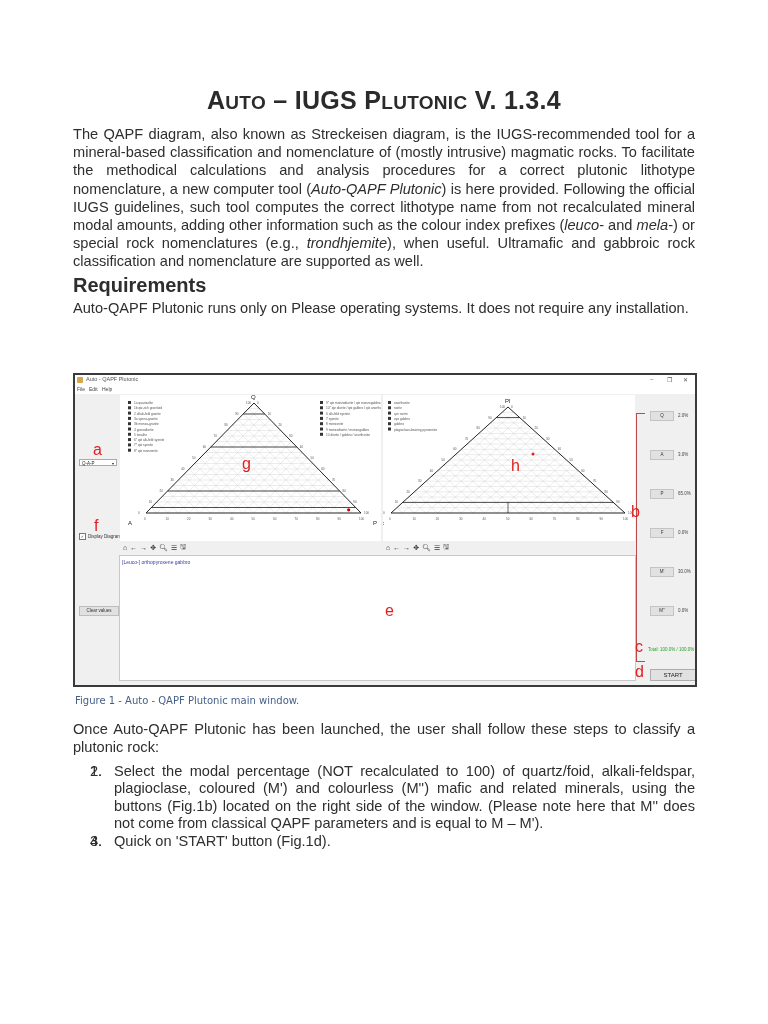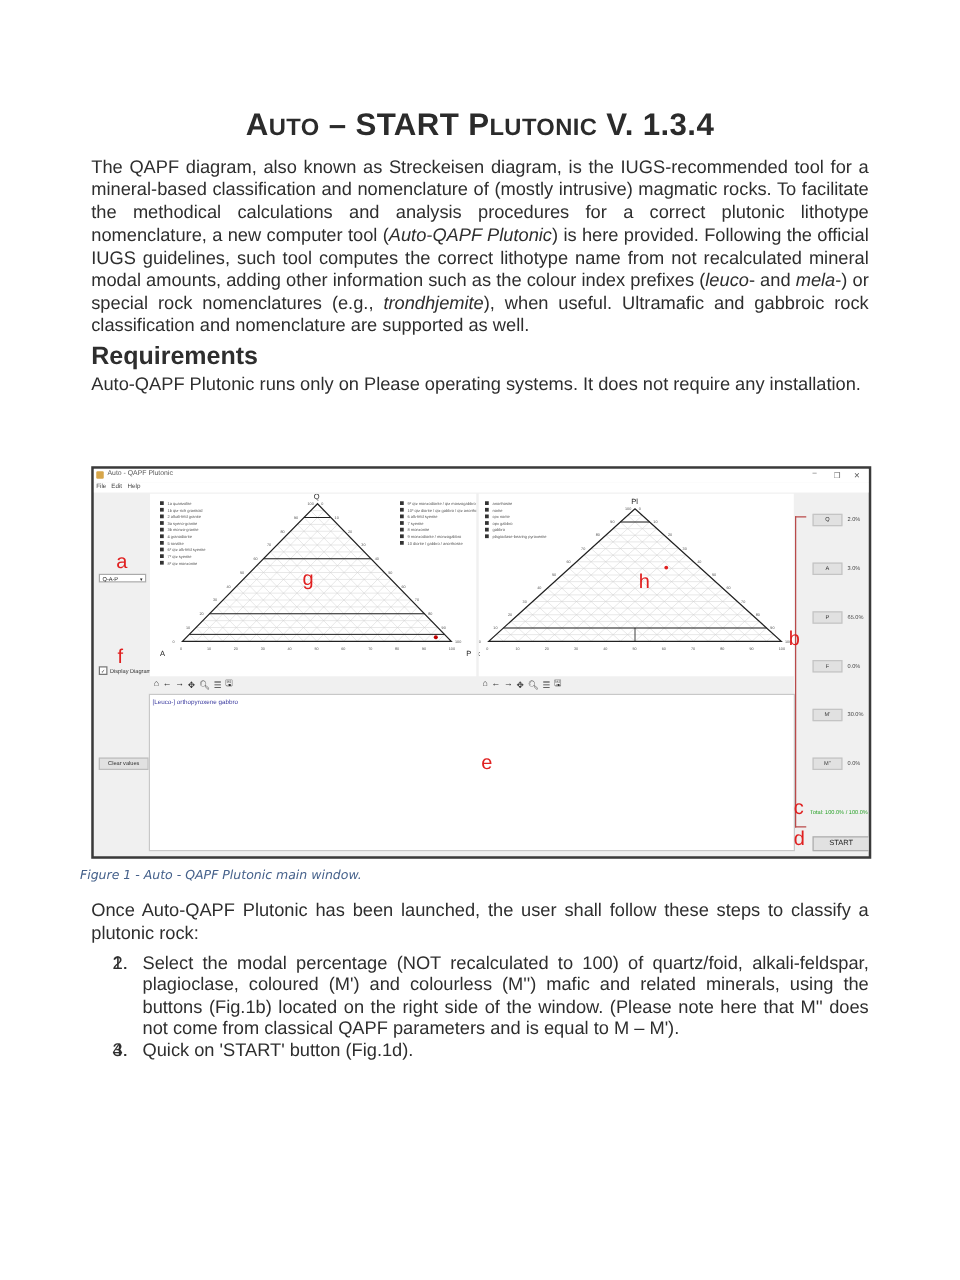--- a/index.html
+++ b/index.html
@@ -34,32 +34,32 @@
   .dropdown .arrow { position: absolute; right: 2px; top: 0; font-size: 4px; }
   .checkbox-row { position: absolute; left: 4px; top: 158px; font-size: 4.5px; color: #333; display: flex; align-items: center; gap: 2px; }
   .cb { width: 5px; height: 5px; border: 1px solid #777; background: #fff; font-size: 4px; line-height: 5px; text-align: center; }
   .clear-btn { position: absolute; left: 4px; top: 231px; width: 38px; height: 8px; background: #e1e1e1; border: 1px solid #bdbdbd; font-size: 4.5px; line-height: 8px; text-align: center; color: #333; }
   .param-btn { position: absolute; left: 575px; width: 22px; height: 8px; background: #e1e1e1; border: 1px solid #c4c4c4; font-size: 4.5px; line-height: 8px; text-align: center; color: #333; }
   .param-val { position: absolute; left: 603px; font-size: 4.5px; color: #444; }
   .total-label { position: absolute; left: 573px; top: 272px; font-size: 4.5px; color: #27a127; }
   .start-btn { position: absolute; left: 575px; top: 294px; width: 44px; height: 10px; background: #e1e1e1; border: 1px solid #adadad; font-size: 6px; line-height: 10px; text-align: center; color: #222; }
   .callout { position: absolute; font-size: 16px; color: #e02020; font-family: "Liberation Sans", sans-serif; }
   .bracket { position: absolute; left: 561px; top: 38px; width: 8px; height: 247px; border: 1px solid #b94a4a; border-right: none; }
-  .caption { position: absolute; left: 64px; top: 695px; font-size: 10px; font-style: italic; color: #44608a; font-family: "DejaVu Sans", sans-serif; }
+  .caption { position: absolute; left: 75px; top: 695px; font-size: 10px; color: #44608a; font-family: "DejaVu Sans", sans-serif; }
   ol.steps { position: absolute; left: 73px; top: 763px; width: 622px; margin: 0; padding: 0; list-style: none; }
   ol.steps li { position: relative; padding-left: 41px; font-size: 14.6px; line-height: 17.4px; text-align: justify; color: #2e2e2e; }
   ol.steps li .num { position: absolute; left: 17px; top: 0; }
   svg text { font-family: "Liberation Sans", sans-serif; }
 </style>
 </head>
 <body>
 
 <div class="page">
   <h1 class="title">
-    <span class="big">A</span><span class="sc">UTO</span><span class="big"> – START P</span><span class="sc">LUTONIC</span><span class="big"> V. 1.3.4</span>
+    <span class="big">A</span><span class="sc">UTO</span><span class="big"> – IUGS P</span><span class="sc">LUTONIC</span><span class="big"> V. 1.3.4</span>
   </h1>
 
   <p class="body" style="top:125px;"><span>The QAPF diagram, also known as Streckeisen diagram, is the IUGS-recommended tool for a mineral-based classification and nomenclature of (mostly intrusive) magmatic rocks. To facilitate the methodical calculations and analysis procedures for a correct plutonic lithotype nomenclature, a new computer tool (</span><i>Auto-QAPF Plutonic</i><span>) is here provided. Following the official IUGS guidelines, such tool computes the correct lithotype name from not recalculated mineral modal amounts, adding other information such as the colour index prefixes (</span><i>leuco</i><span>- and </span><i>mela</i><span>-) or special rock nomenclatures (e.g., </span><i>trondhjemite</i><span>), when useful. Ultramafic and gabbroic rock classification and nomenclature are supported as well.</span></p>
 
   <h3 class="sub" style="top:274px;">Requirements</h3>
   <p class="body" style="top:299px;">Auto-QAPF Plutonic runs only on Please operating systems. It does not require any installation.</p>
   <h3 class="sub" style="top:346px;margin-top:40px;">Quick Guide to Auto-QAPF Plutonic</h3>
 </div>
 
 <div class="fig">

